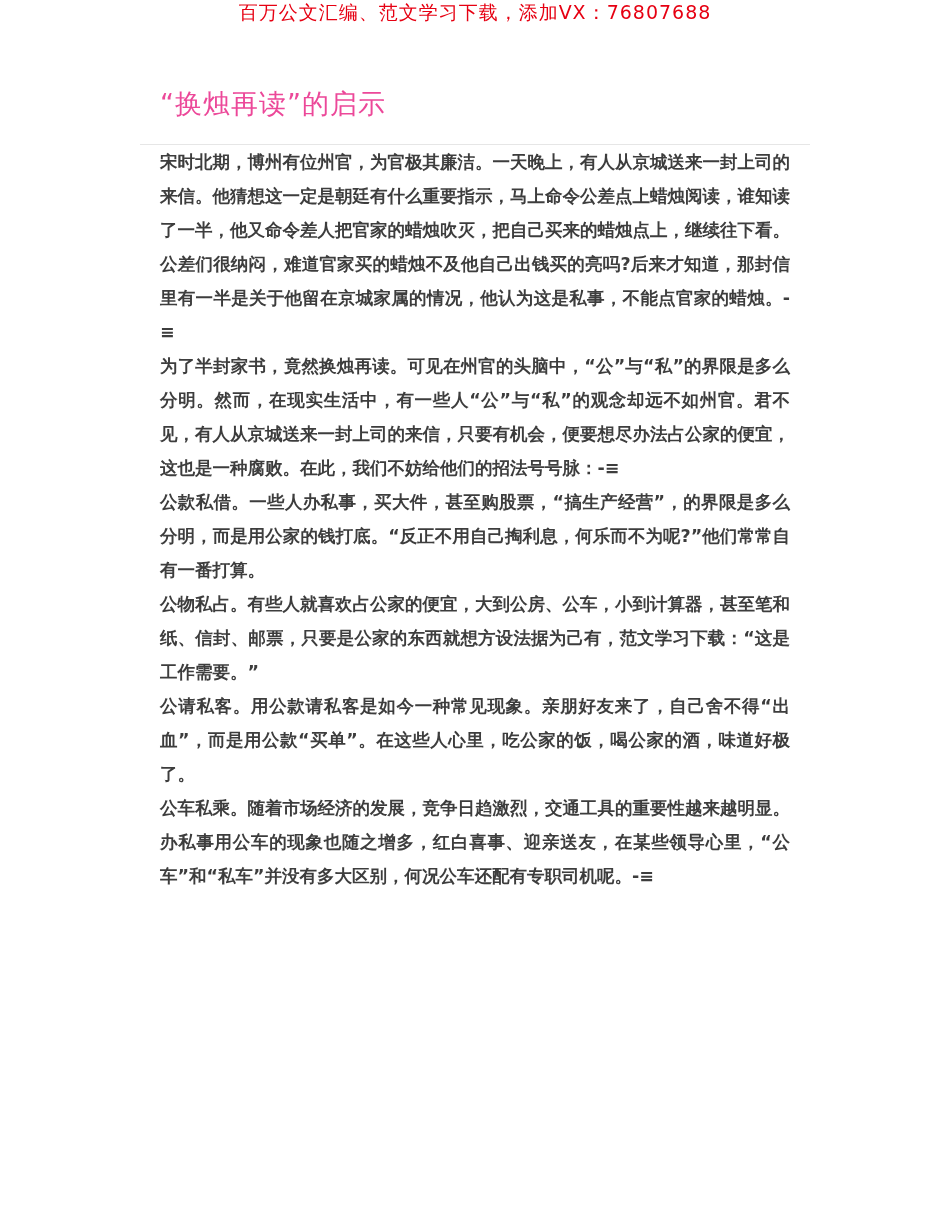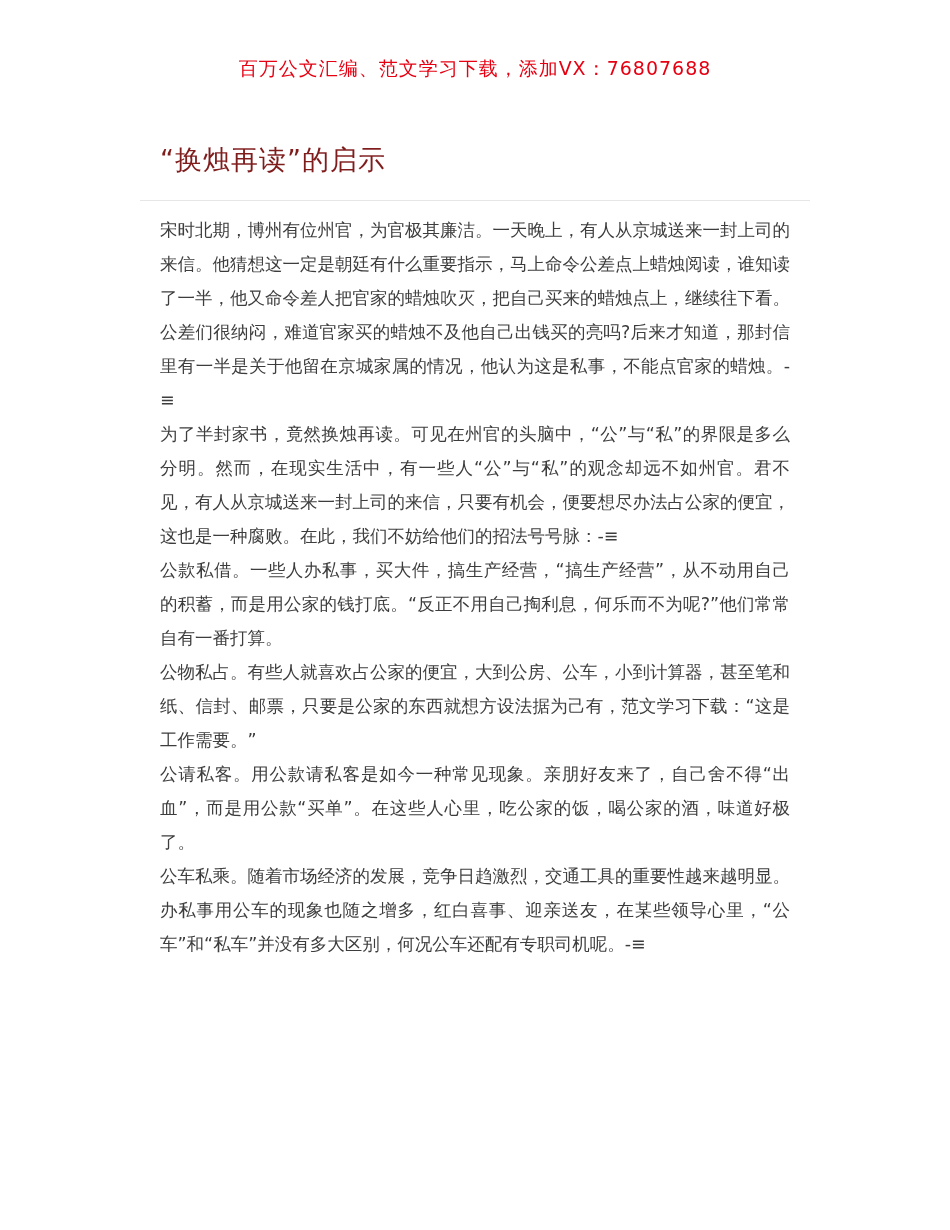--- a/index.html
+++ b/index.html
@@ -8,50 +8,49 @@
     background: #ffffff;
   }
   body {
     width: 950px;
     height: 1230px;
     font-family: "DejaVu Sans", "Liberation Sans", sans-serif;
     position: relative;
     overflow: hidden;
   }
   .banner {
-    padding-top: 56px;
     text-align: center;
     color: #e60012;
     font-size: 19px;
     letter-spacing: 1px;
   }
   .content {
     margin: 0 160px;
     width: 630px;
   }
   .article-title {
     margin: 60px 0 0 0;
     font-size: 27px;
     font-weight: 400;
-    color: #7f1d1d;
+    color: #ec4899;
     letter-spacing: 1px;
   }
   .divider {
     border: none;
     border-top: 1px solid #e6e6e6;
     margin: 22px -20px 0 -20px;
   }
   .meta {
     margin-top: 16px;
     color: #b3b3b3;
     font-size: 17px;
     line-height: 26px;
   }
   .article-body {
-    margin-top: 12px;
+    font-weight: bold;
   }
   .article-body p {
     margin: 0;
     font-size: 17.5px;
     color: #3d3d3d;
     line-height: 34px;
     text-align: justify;
     text-justify: inter-ideograph;
   }
 </style>
@@ -65,20 +64,20 @@
   <div class="content">
 
     <h1 class="article-title">“换烛再读”的启示</h1>
 
     <hr class="divider">
 
 
     <div class="article-body">
       <p>宋时北期，博州有位州官，为官极其廉洁。一天晚上，有人从京城送来一封上司的来信。他猜想这一定是朝廷有什么重要指示，马上命令公差点上蜡烛阅读，谁知读了一半，他又命令差人把官家的蜡烛吹灭，把自己买来的蜡烛点上，继续往下看。公差们很纳闷，难道官家买的蜡烛不及他自己出钱买的亮吗?后来才知道，那封信里有一半是关于他留在京城家属的情况，他认为这是私事，不能点官家的蜡烛。-≡</p>
       <p>为了半封家书，竟然换烛再读。可见在州官的头脑中，“公”与“私”的界限是多么分明。然而，在现实生活中，有一些人“公”与“私”的观念却远不如州官。君不见，有人从京城送来一封上司的来信，只要有机会，便要想尽办法占公家的便宜，这也是一种腐败。在此，我们不妨给他们的招法号号脉：-≡</p>
-      <p>公款私借。一些人办私事，买大件，搞生产经营，“搞生产经营”，从不动用自己的积蓄，而是用公家的钱打底。“反正不用自己掏利息，何乐而不为呢?”他们常常自有一番打算。</p>
+      <p>公款私借。一些人办私事，买大件，甚至购股票，“搞生产经营”，的界限是多么分明，而是用公家的钱打底。“反正不用自己掏利息，何乐而不为呢?”他们常常自有一番打算。</p>
       <p>公物私占。有些人就喜欢占公家的便宜，大到公房、公车，小到计算器，甚至笔和纸、信封、邮票，只要是公家的东西就想方设法据为己有，范文学习下载：“这是工作需要。”</p>
       <p>公请私客。用公款请私客是如今一种常见现象。亲朋好友来了，自己舍不得“出血”，而是用公款“买单”。在这些人心里，吃公家的饭，喝公家的酒，味道好极了。</p>
       <p>公车私乘。随着市场经济的发展，竞争日趋激烈，交通工具的重要性越来越明显。办私事用公车的现象也随之增多，红白喜事、迎亲送友，在某些领导心里，“公车”和“私车”并没有多大区别，何况公车还配有专职司机呢。-≡</p>
     </div>
 
   </div>
 </div>
 
 </body></html>

